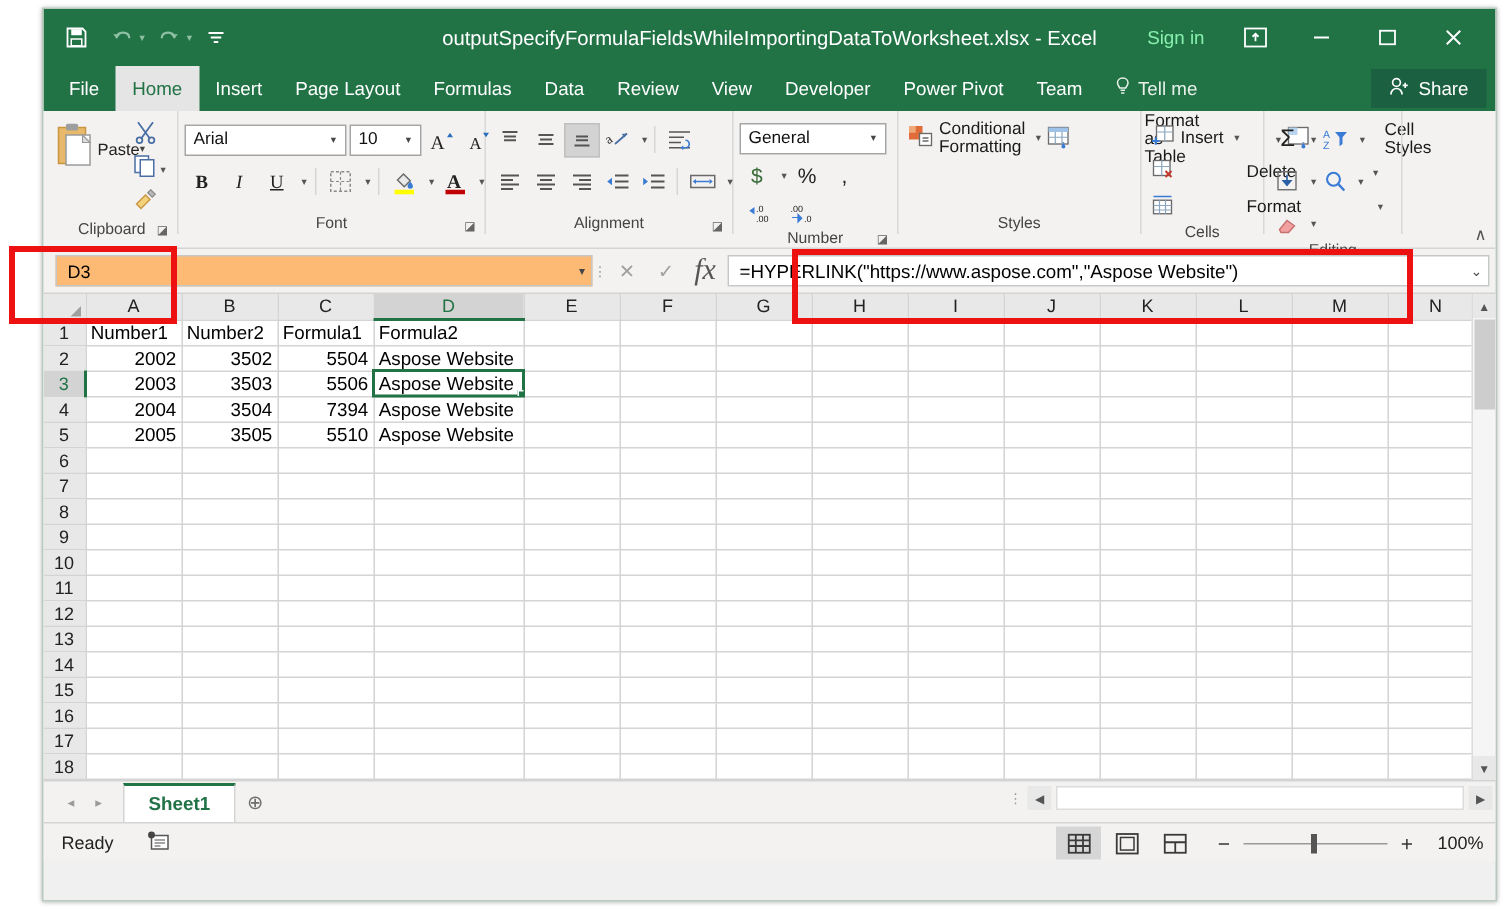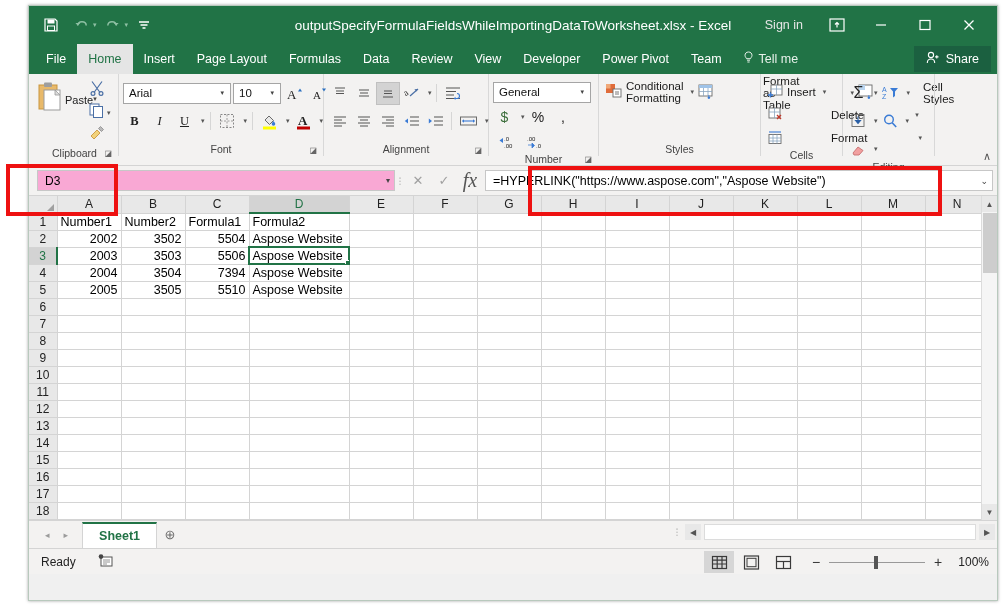--- a/index.html
+++ b/index.html
@@ -47,21 +47,21 @@
   .qat-caret { font-size: 7px; margin-left: -4px; color:#8fc0a4; }
   .title-text {
     position: absolute; left: 0; right: 0; top: 0; height: 38px;
     display: flex; align-items: center; justify-content: center;
     font-size: 13.5px; color: #ffffff; white-space: nowrap;
   }
   .win-right {
     position: absolute; right: 6px; top: 0; height: 38px;
     display: flex; align-items: center; gap: 0px;
   }
-  .signin { font-size: 12.5px; color: #e5e5e5; padding: 0 12px; white-space: nowrap; }
+  .signin { font-size: 12.5px; color: #86efac; padding: 0 12px; white-space: nowrap; }
   .ribbon-opts, .wbtn {
     width: 44px; height: 32px;
     display: flex; align-items: center; justify-content: center;
     color: #fff; font-size: 14px;
   }
 
   
   .tabstrip {
     position: relative;
     height: 30px;
@@ -165,21 +165,21 @@
   .fbar {
     position: relative;
     height: 30px;
     background: #f3f2f1;
     display: flex; align-items: center;
     padding: 0 4px;
     border-bottom: 1px solid #d4d4d4;
   }
   .namebox {
     width: 358px; height: 21px; margin-left: 4px;
-    background: #f9a8d4; border: 1px solid #c7c7c7;
+    background: #fdba74; border: 1px solid #c7c7c7;
     display: flex; align-items: center; padding: 0 4px 0 7px;
     font-size: 12px; color: #000;
   }
   .namebox .nv { flex: 1; }
   .namebox .na { font-size: 8px; color: #444; }
   .fb-grip { width: 10px; text-align: center; color: #9a9a9a; font-size: 9px; letter-spacing: 0; }
   .fb-icons { display: flex; align-items: center; gap: 0px; }
   .fb-ic {
     width: 26px; height: 22px; display: flex; align-items: center; justify-content: center;
     font-size: 13px; color: #a0a0a0;

